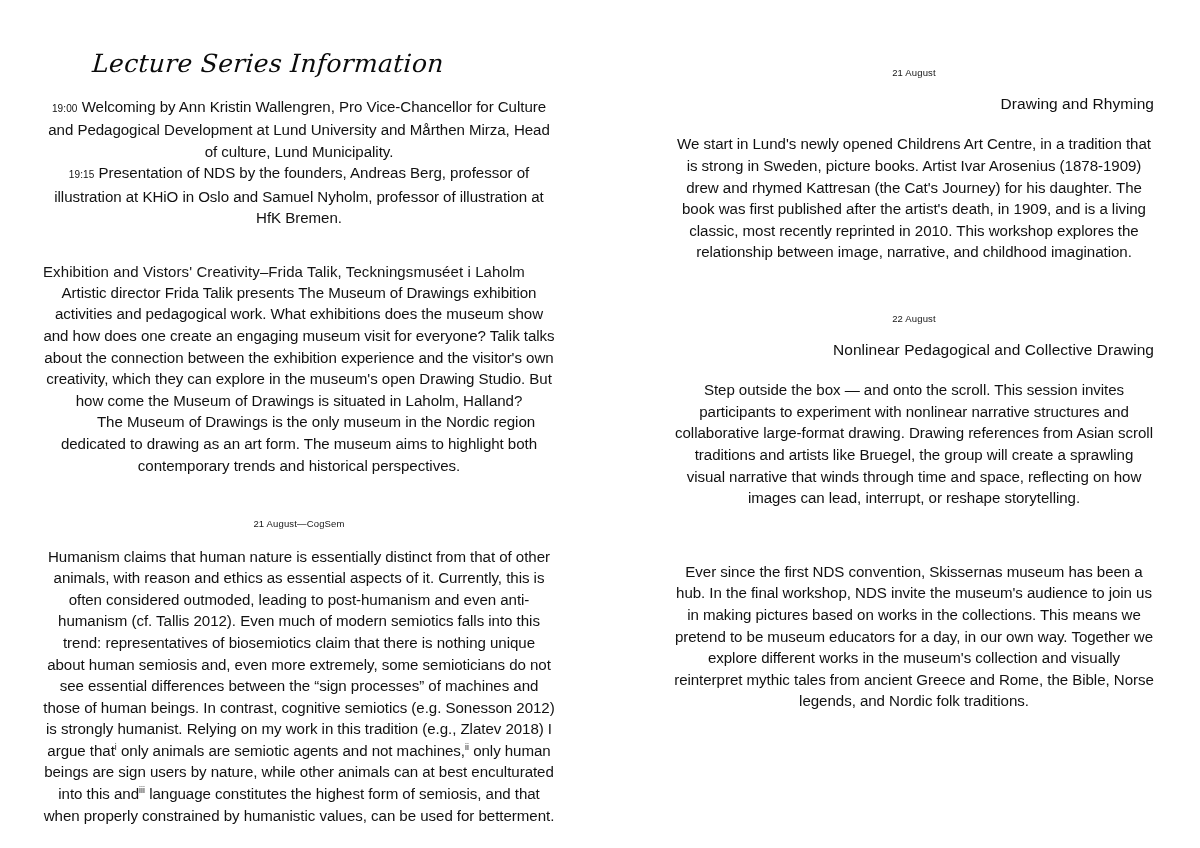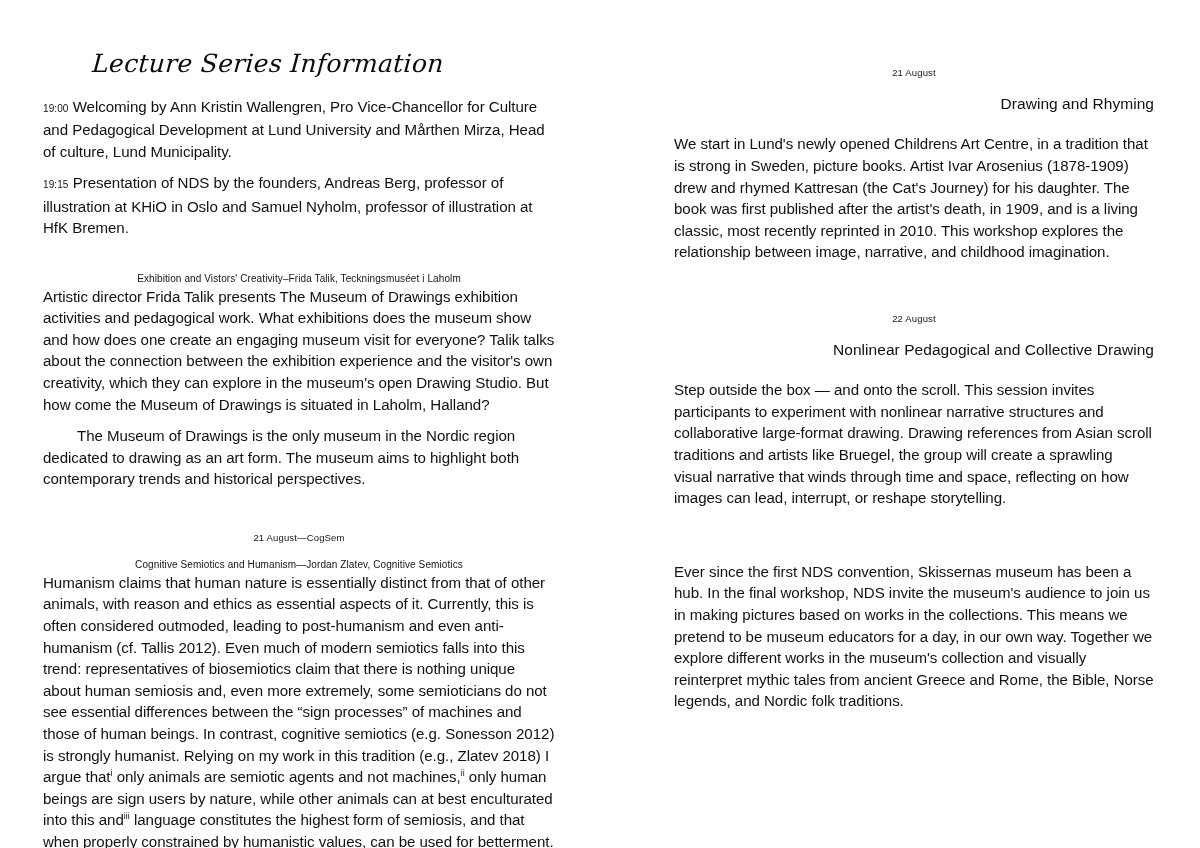--- a/index.html
+++ b/index.html
@@ -69,39 +69,39 @@
     font-size: 15.5px;
     line-height: 1.35;
     letter-spacing: 0.05px;
     font-weight: 400;
     color: #101010;
     margin: 1px 0 0 0;
   }
 
   
   .talk-subtitle {
-    text-align: center;
-    font-size: 10px;
+    text-align: left;
+    font-size: 15px;
     line-height: 1.25;
     letter-spacing: 0.1px;
     color: #151515;
     margin: 0;
   }
 
   
   .body-text {
     font-size: 15.1px;
     line-height: 21.6px;
     letter-spacing: -0.05px;
     color: #111111;
     margin: 0;
-    text-align: left;
+    text-align: center;
   }
   .body-text + .body-text {
-    margin-top: 10px;
+    margin-top: 0;
   }
   .indent {
     text-indent: 34px;
   }
 
   .gap-sm { height: 7px; }
   .gap-md { height: 18px; }
   .gap-lg { height: 26px; }
   .gap-xl { height: 34px; }
 
@@ -143,21 +143,20 @@
     <div class="talk-subtitle">Exhibition and Vistors' Creativity–Frida Talik, Teckningsmuséet i Laholm</div>
 
     <p class="body-text">Artistic director Frida Talik presents The Museum of Drawings exhibition activities and pedagogical work. What exhibitions does the museum show and how does one create an engaging museum visit for everyone? Talik talks about the connection between the exhibition experience and the visitor's own creativity, which they can explore in the museum's open Drawing Studio. But how come the Museum of Drawings is situated in Laholm, Halland?</p>
 
     <p class="body-text indent">The Museum of Drawings is the only museum in the Nordic region dedicated to drawing as an art form. The museum aims to highlight both contemporary trends and historical perspectives.</p>
 
     <div class="gap-lg"></div>
 
     <div class="date-line">21 August—CogSem</div>
 
-    <div class="talk-subtitle">Cognitive Semiotics and Humanism—Jordan Zlatev, Cognitive Semiotics</div>
 
     <p class="body-text">
       <span>Humanism claims that human nature is essentially distinct from that of other animals, with reason and ethics as essential aspects of it. Currently, this is often considered outmoded, leading to post-humanism and even anti-humanism (cf. Tallis 2012). Even much of modern semiotics falls into this trend: representatives of biosemiotics claim that there is nothing unique about human semiosis and, even more extremely, some semioticians do not see essential differences between the “sign processes” of machines and those of human beings. In contrast, cognitive semiotics (e.g. Sonesson 2012) is strongly humanist. Relying on my work in this tradition (e.g., Zlatev 2018) I argue that</span><sup class="fn">i</sup><span> only animals are semiotic agents and not machines,</span><sup class="fn">ii</sup><span> only human beings are sign users by nature, while other animals can at best enculturated into this and</span><sup class="fn">iii</sup><span> language constitutes the highest form of semiosis, and that when properly constrained by humanistic values, can be used for betterment.</span>
     </p>
 
   </div>
 
   <div class="col col-right">
 
     <div class="gap-sm"></div>

